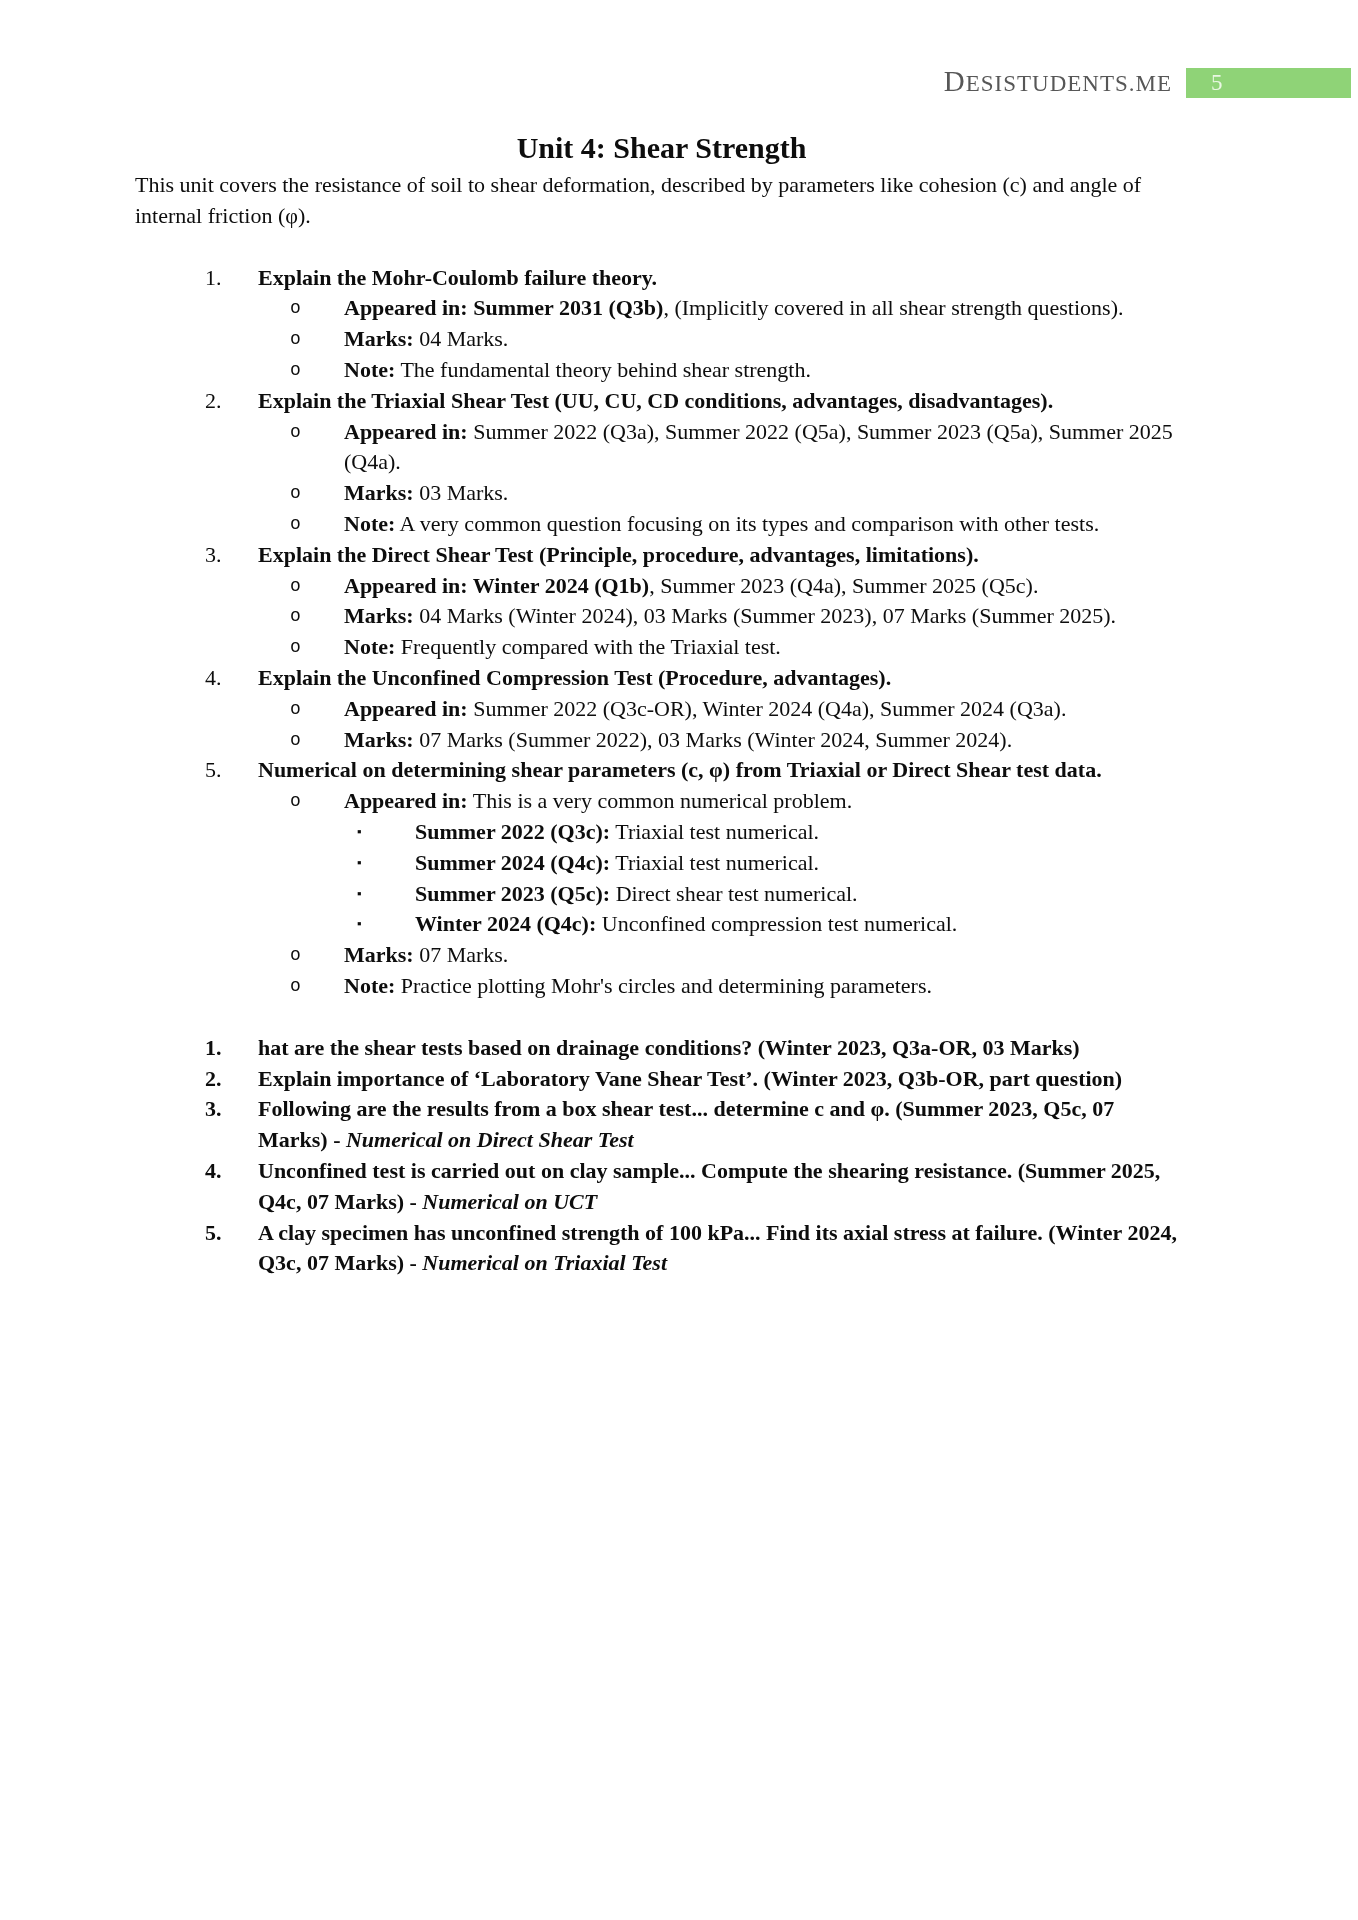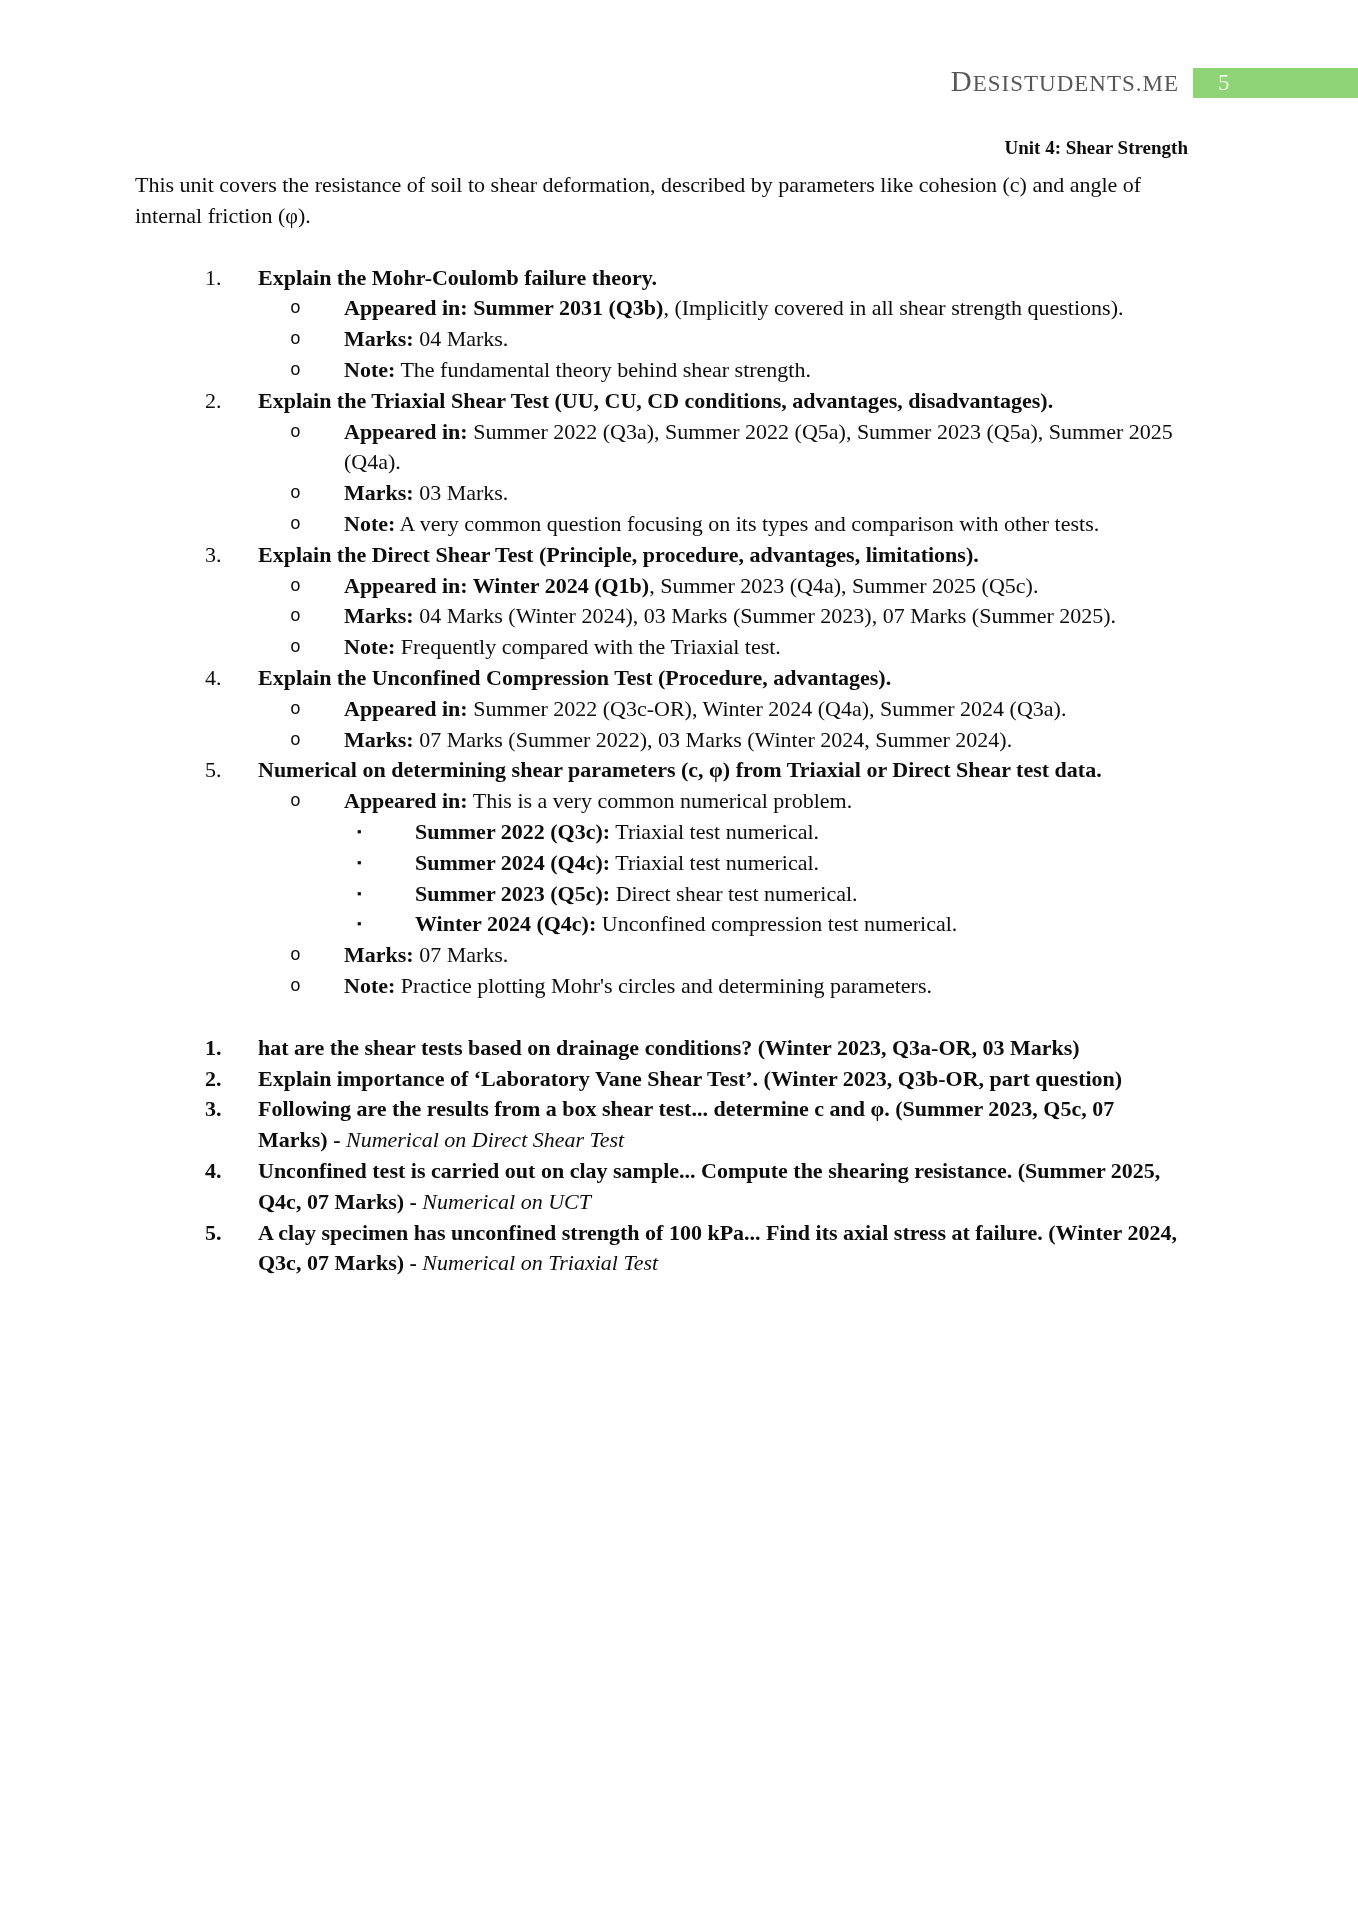--- a/index.html
+++ b/index.html
@@ -9,57 +9,57 @@
     position: relative;
     font-family: "Liberation Serif", serif;
     color: #0d0d0d;
     font-size: 22px;
     line-height: 30.8px;
   }
   .page { width: 1358px; height: 1920px; position: relative; padding: 128px 170px 0 135px; overflow: hidden; }
 
   
   .header {
-    position: absolute; top: 66px; left: 0; right: 0;
+    position: absolute; top: 66px; left: 0; right: 7px;
     display: flex; justify-content: flex-end; align-items: center;
   }
   .site {
     display: inline-block;
     color: #575757;
     font-size: 23px; letter-spacing: 1px;
     margin-right: 14px;
     line-height: 30px;
   }
   .site::first-letter { font-size: 29px; }
   .badge {
     display: inline-block;
     width: 165px; height: 30px;
     background: #8fd377;
     color: #eaf7e3;
     font-size: 23px; line-height: 30px;
     padding-left: 25px;
   }
 
   
-  .title { font-size: 19px; font-weight: bold; text-align: right; line-height: 40px; }
+  .title { font-size: 30px; font-weight: bold; text-align: center; line-height: 40px; }
   .intro { margin-top: 2px; }
   .sect  { font-weight: bold; }
 
   
   .list { margin-top: 31px; }
   .row { display: flex; }
   .l1 { margin-left: 70px; }   
   .l2 { margin-left: 155px; }  
   .l3 { margin-left: 222px; }  
   .l1 > .num  { width: 35px;  flex: none; }
   .l2 > .mark { width: 36px;  flex: none; font-family: "Liberation Mono", monospace; font-size: 18px; }
   .l3 > .mark { width: 40px;  flex: none; font-size: 13px; }
   .c { flex: 1; min-width: 0; margin-left: 18px; }
   .b  { font-weight: bold; }
-  .bi { font-weight: normal; font-style: italic; }
+  .bi { font-weight: bold; font-style: italic; }
 
   .other-sect { margin-top: 31px; }
   .other .b { font-weight: bold; }
 </style>
 </head>
 <body>
 
 <div class="page">
 
   <div class="header">

